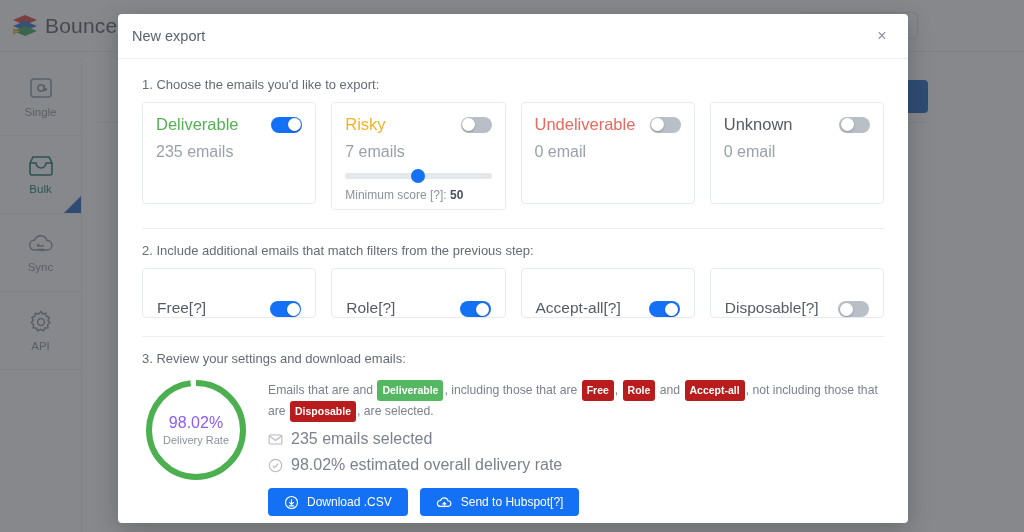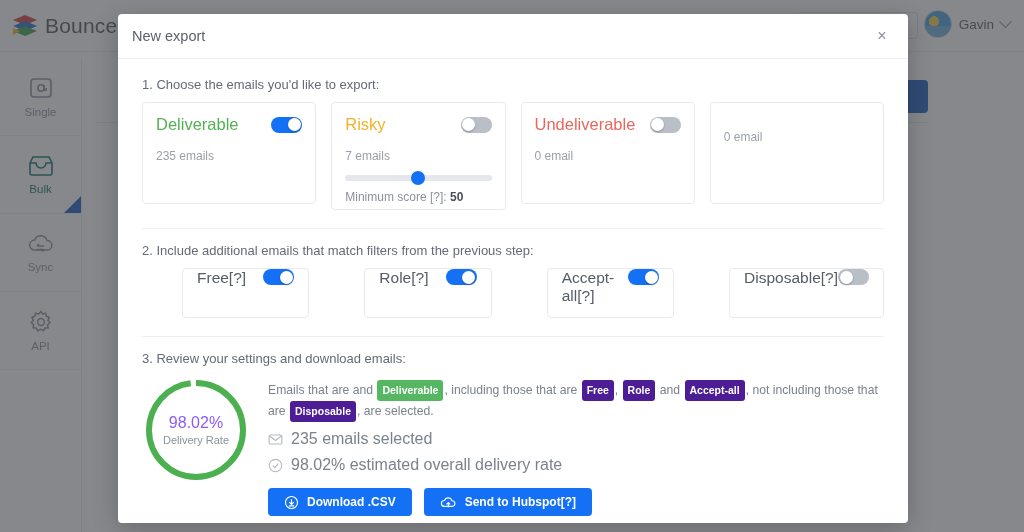--- a/index.html
+++ b/index.html
@@ -95,21 +95,21 @@
     padding: 12px 13px;
   }
   .card.tall { height: 102px; position: relative; }
   .card.tall.with-slider { height: 108px; }
   .card-top { display: flex; align-items: center; justify-content: space-between; }
   .card-name { font-size: 16.5px; }
   .card-name.green { color: #54b054; }
   .card-name.amber { color: #f0b429; }
   .card-name.red   { color: #e8685f; }
   .card-name.grey  { color: #555c66; }
-  .card-count { font-size: 12px; color: #9aa1ab; margin-top: 15px; }
+  .card-count { font-size: 16px; color: #9aa1ab; margin-top: 9px; }
 
   .switch {
     width: 31px; height: 16px; border-radius: 9px; position: relative;
     background: #b9bfc7; flex: none; cursor: pointer;
   }
   .switch.on { background: #1471f5; }
   .switch .knob {
     position: absolute; top: 1.5px; left: 1.5px; width: 13px; height: 13px;
     border-radius: 50%; background: #fff; box-shadow: 0 1px 2px rgba(0,0,0,.25);
   }
@@ -121,21 +121,21 @@
   }
   .slider-thumb {
     position: absolute; top: 50%; left: 50%; transform: translate(-50%,-50%);
     width: 14px; height: 14px; border-radius: 50%; background: #1471f5;
   }
   .slider-caption { margin-top: 9px; font-size: 12px; color: #8b929c; }
   .slider-caption b { color: #4a515b; }
 
   .filter-card {
     flex: 1; background: #fff; border: 1px solid #e7eaee; border-radius: 4px;
-    height: 50px; padding: 0 14px; display: flex; align-items: flex-start; justify-content: space-between; margin-left: 40px;
+    height: 50px; padding: 0 14px; display: flex; align-items: flex-end; justify-content: space-between;
   }
   .filter-name { font-size: 15.5px; color: #555c66; }
 
   .divider { height: 1px; background: #edeff2; margin: 18px 0 14px; }
 
   #review-wrap { display: flex; gap: 18px; align-items: flex-start; margin-top: 6px; }
   #donut { width: 108px; height: 108px; flex: none; position: relative; }
   #donut-center {
     position: absolute; inset: 0; display: flex; flex-direction: column;
     align-items: center; justify-content: center;
@@ -143,28 +143,28 @@
   #donut-pct { font-size: 16px; color: #8b5cf6; }
   #donut-cap { font-size: 11px; color: #8b929c; margin-top: 2px; }
 
   #review-right { flex: 1; padding-top: 4px; }
   #summary { font-size: 12.2px; color: #7b828d; line-height: 1.62; }
   .tag {
     display: inline-block; border-radius: 3px; color: #fff; font-size: 10.5px;
     font-weight: bold; padding: 2px 5px; vertical-align: middle; margin: 0 1px;
   }
   .tag.green { background: #55b762; }
-  .tag.dark  { background: #4c1d95; }
+  .tag.dark  { background: #b91c1c; }
 
   .stat { display: flex; align-items: center; gap: 8px; margin-top: 8px; font-size: 16px; color: #7b828d; }
 
   #btn-row { display: flex; gap: 12px; margin-top: 14px; }
   .primary-btn {
     background: #1471f5; color: #fff; border: none; border-radius: 4px;
-    height: 28px; padding: 0 16px; font-size: 12px; font-weight: bold;
+    height: 28px; padding: 0 16px; font-size: 12px; font-weight: normal;
     display: flex; align-items: center; gap: 8px; cursor: pointer;
     font-family: "Liberation Sans", sans-serif;
   }
   svg { display: block; }
 </style>
 </head>
 <body>
 
 <div id="app-bg">
 
@@ -176,25 +176,20 @@
           <polygon points="13,7 25,12 13,17 1,12" fill="#2f6fd0"></polygon>
           <polygon points="13,12 25,17 13,22 1,17" fill="#3aa655"></polygon>
           <polygon points="1,14 8,17.5 1,21" fill="#f5b82e"></polygon>
         </svg>
       </span>
       <span id="brand-text">BounceBan</span>
     </div>
 
     <div id="bg-search">Search emails</div>
 
-    <div id="user-area">
-      <div id="avatar"></div>
-      <span id="user-name">Gavin</span>
-      <span class="chev"></span>
-    </div>
   </div>
 
   <div id="sidebar">
     <div class="nav-item">
       <span>
         <svg width="26" height="26" viewBox="0 0 26 26" fill="none" stroke="currentColor" stroke-width="1.6">
           <rect x="3" y="4" width="20" height="18" rx="3"></rect>
           <circle cx="13" cy="13" r="3.2"></circle>
           <path d="M16.2 10v4.4c0 1.2 2 1.2 2 0V13"></path>
         </svg>
@@ -285,20 +280,26 @@
         <div class="card-top">
           <span class="card-name red">Undeliverable</span>
           <span class="switch">
               <span class="knob"></span>
             </span>
         </div>
         <div class="card-count">0 email</div>
       </div>
 
       <div class="card tall">
+        <div class="card-top">
+          <span class="card-name grey">Unknown</span>
+          <span class="switch">
+              <span class="knob"></span>
+            </span>
+        </div>
         <div class="card-count">0 email</div>
       </div>
     </div>
 
     <div class="divider"></div>
 
     <div class="step-label">2. Include additional emails that match filters from the previous step:</div>
     <div class="card-row">
       <div class="filter-card">
         <span class="filter-name">Free[?]</span>

